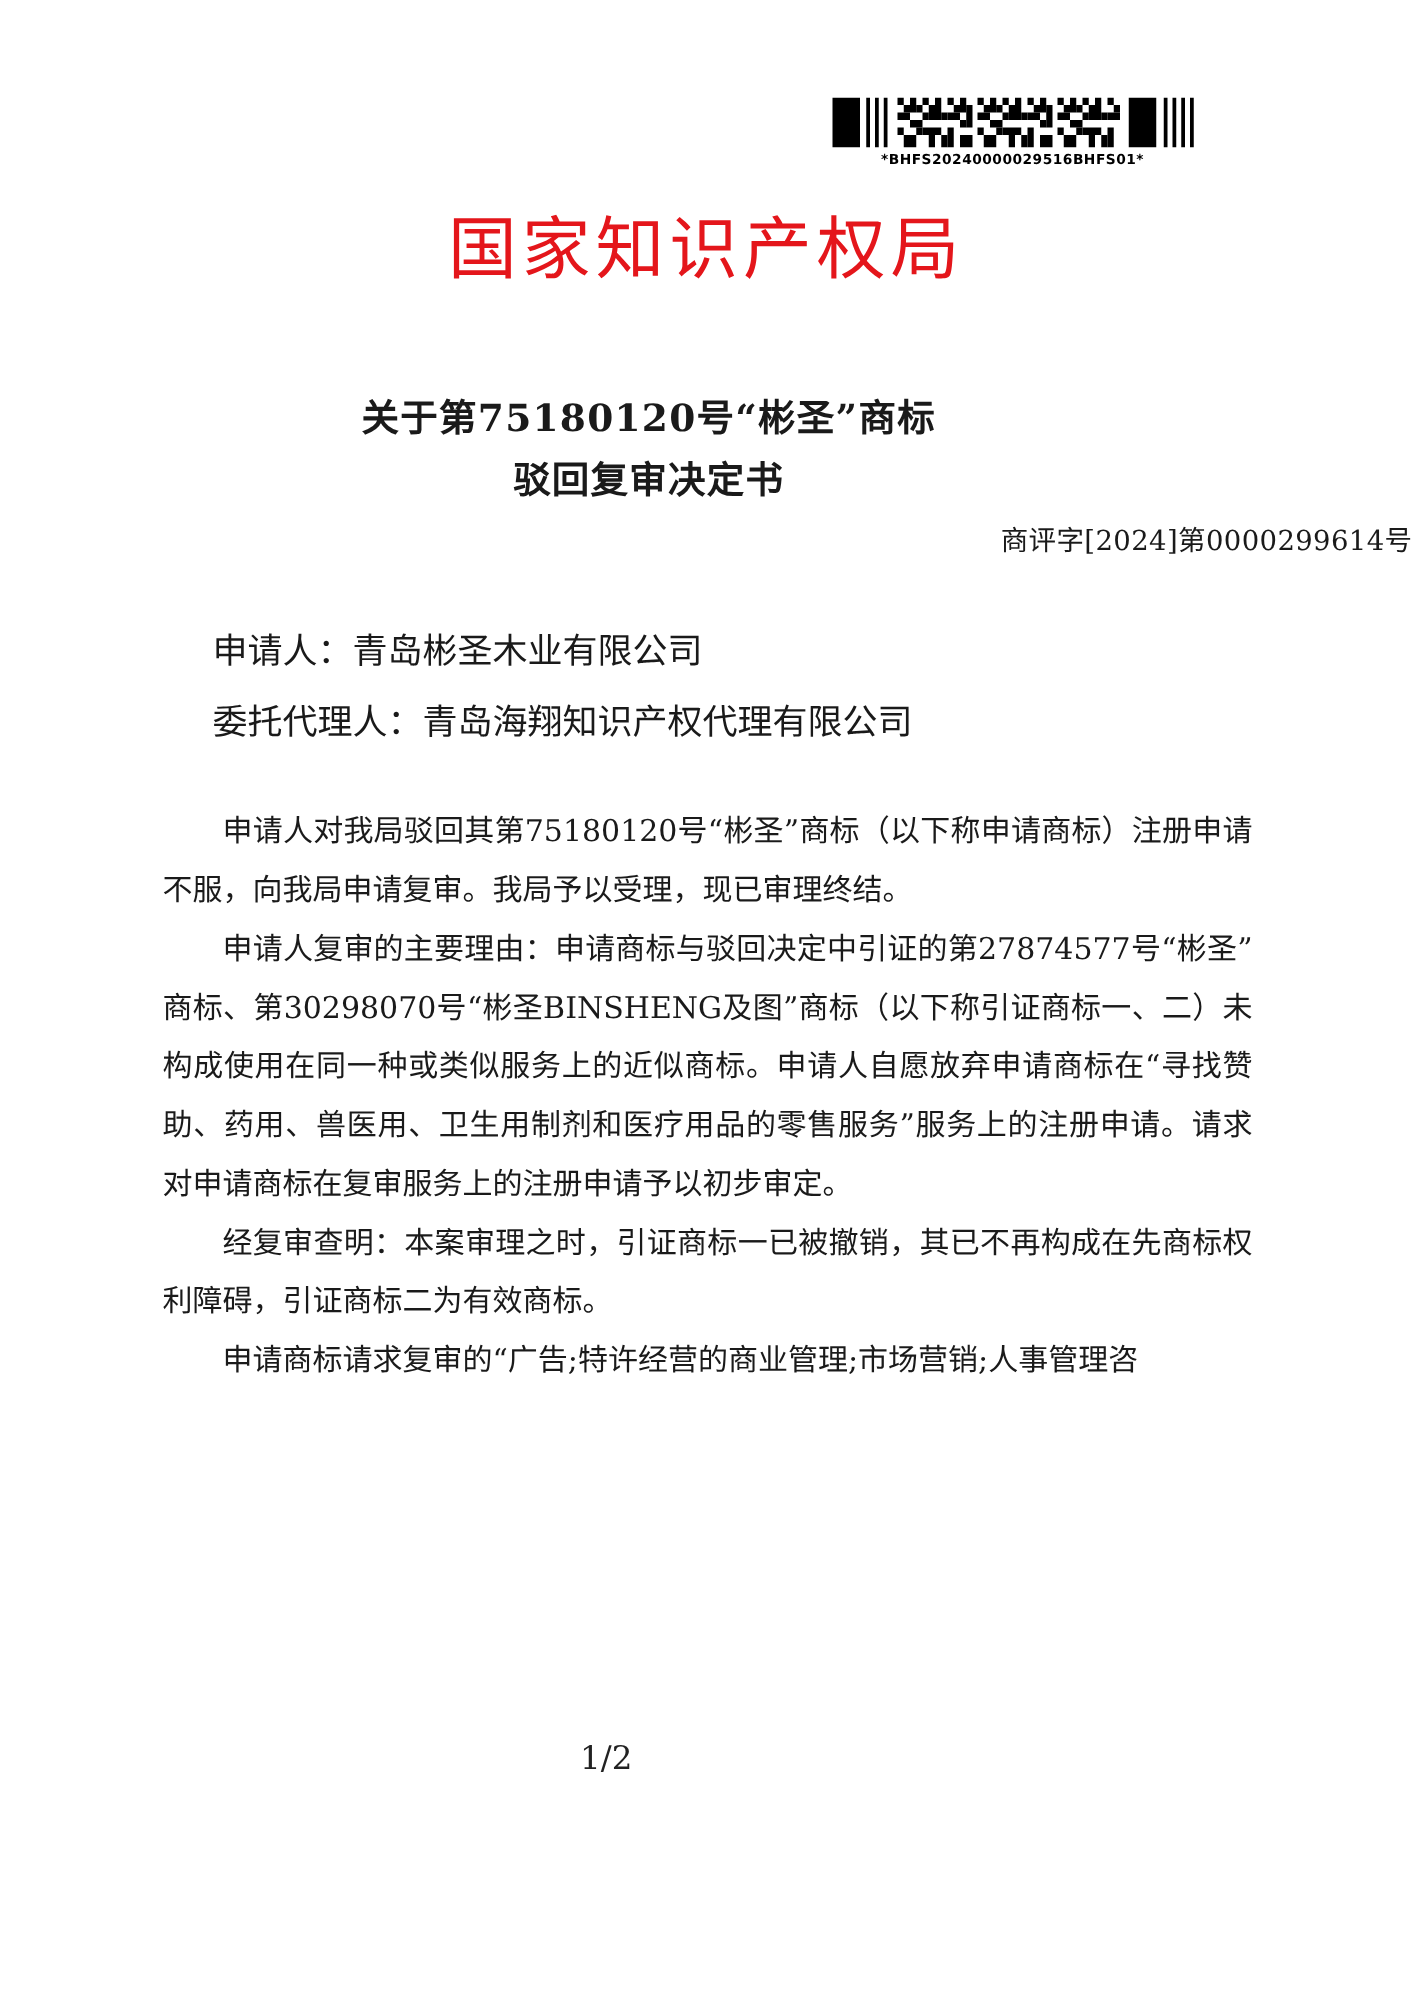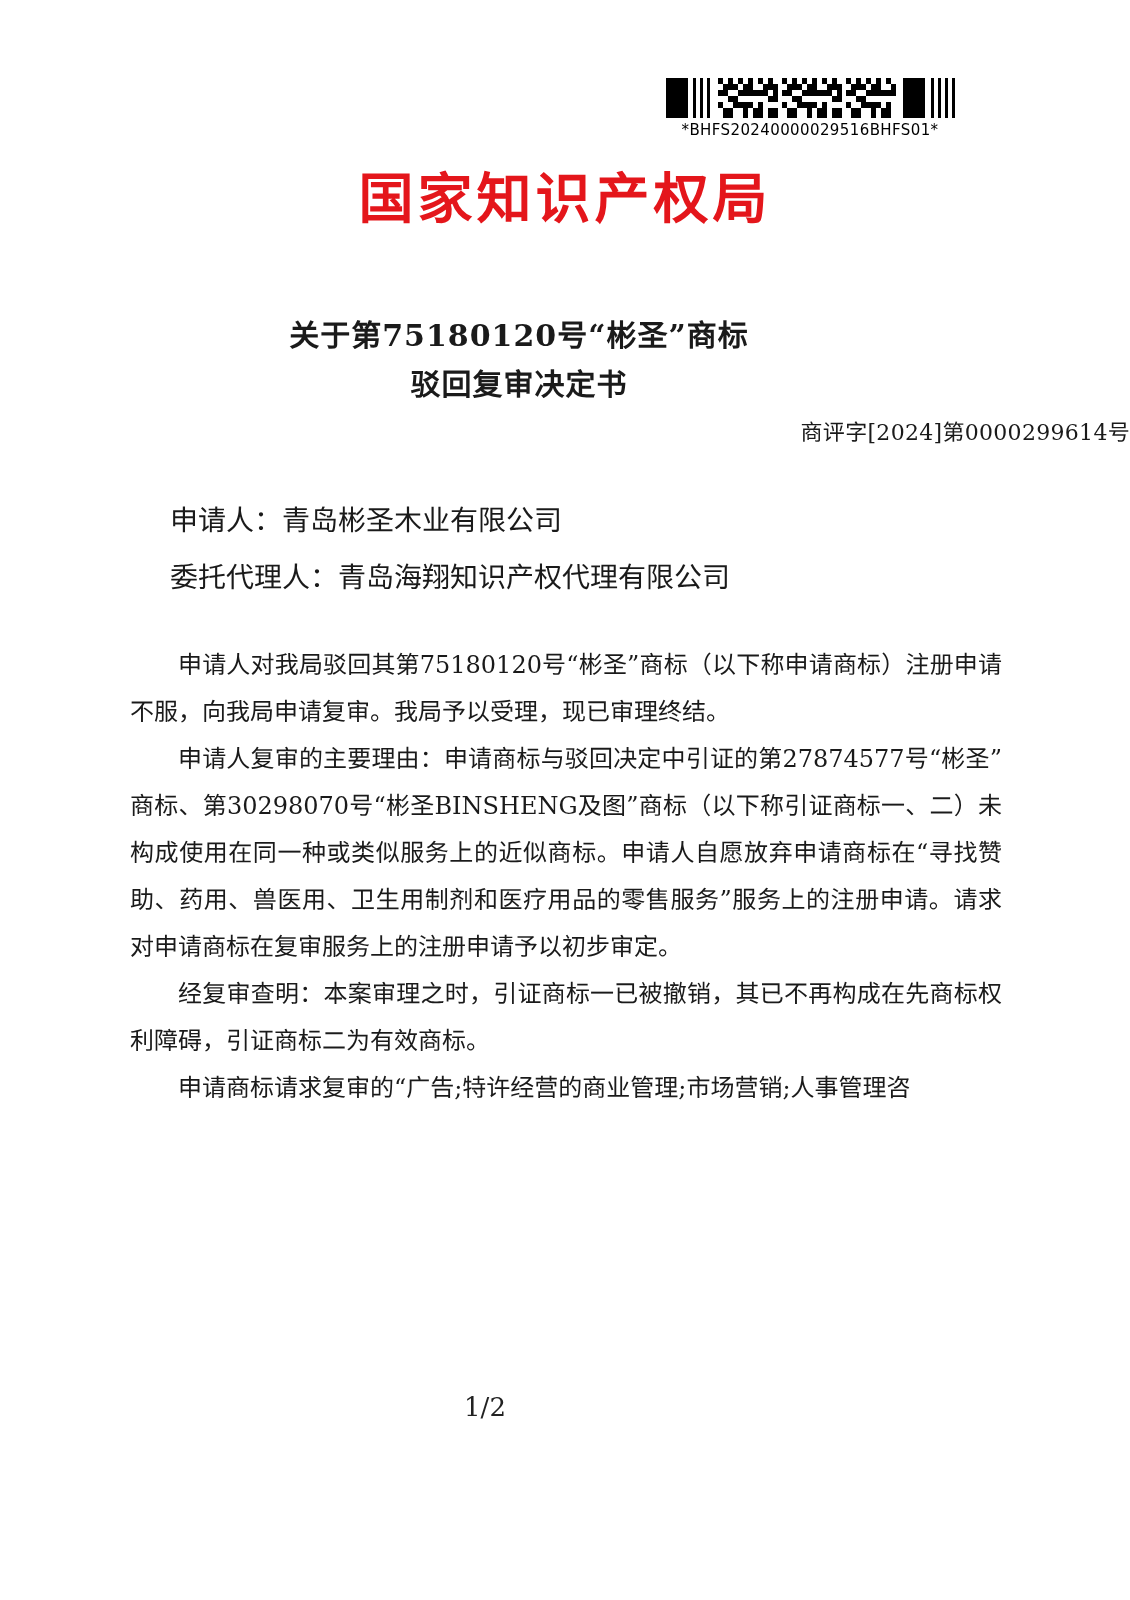--- a/index.html
+++ b/index.html
@@ -33,39 +33,39 @@
     text-align: center;
   }
   .barcode-bars {
     height: 40px;
     width: 300px;
     margin: 0 auto;
     display: block;
   }
   .barcode-text {
     font-family: "DejaVu Sans", "Liberation Sans", sans-serif;
-    font-size: 15px;
-    font-weight: 400;
+    font-size: 11px;
+    font-weight: 700;
     letter-spacing: 0.4px;
     color: #000;
     margin-top: 3px;
     white-space: nowrap;
     text-align: center;
   }
 
   
   .agency-title {
     position: absolute;
     top: 166px;
     left: 0;
     width: 1130px;
     text-align: center;
     color: #e4161b;
     font-family: "DejaVu Sans", "Liberation Sans", sans-serif;
-    font-weight: 700;
+    font-weight: 400;
     font-size: 55px;
     letter-spacing: 4px;
     line-height: 1.2;
   }
 
   
   .doc-title {
     position: absolute;
     top: 312px;
     left: 0;

